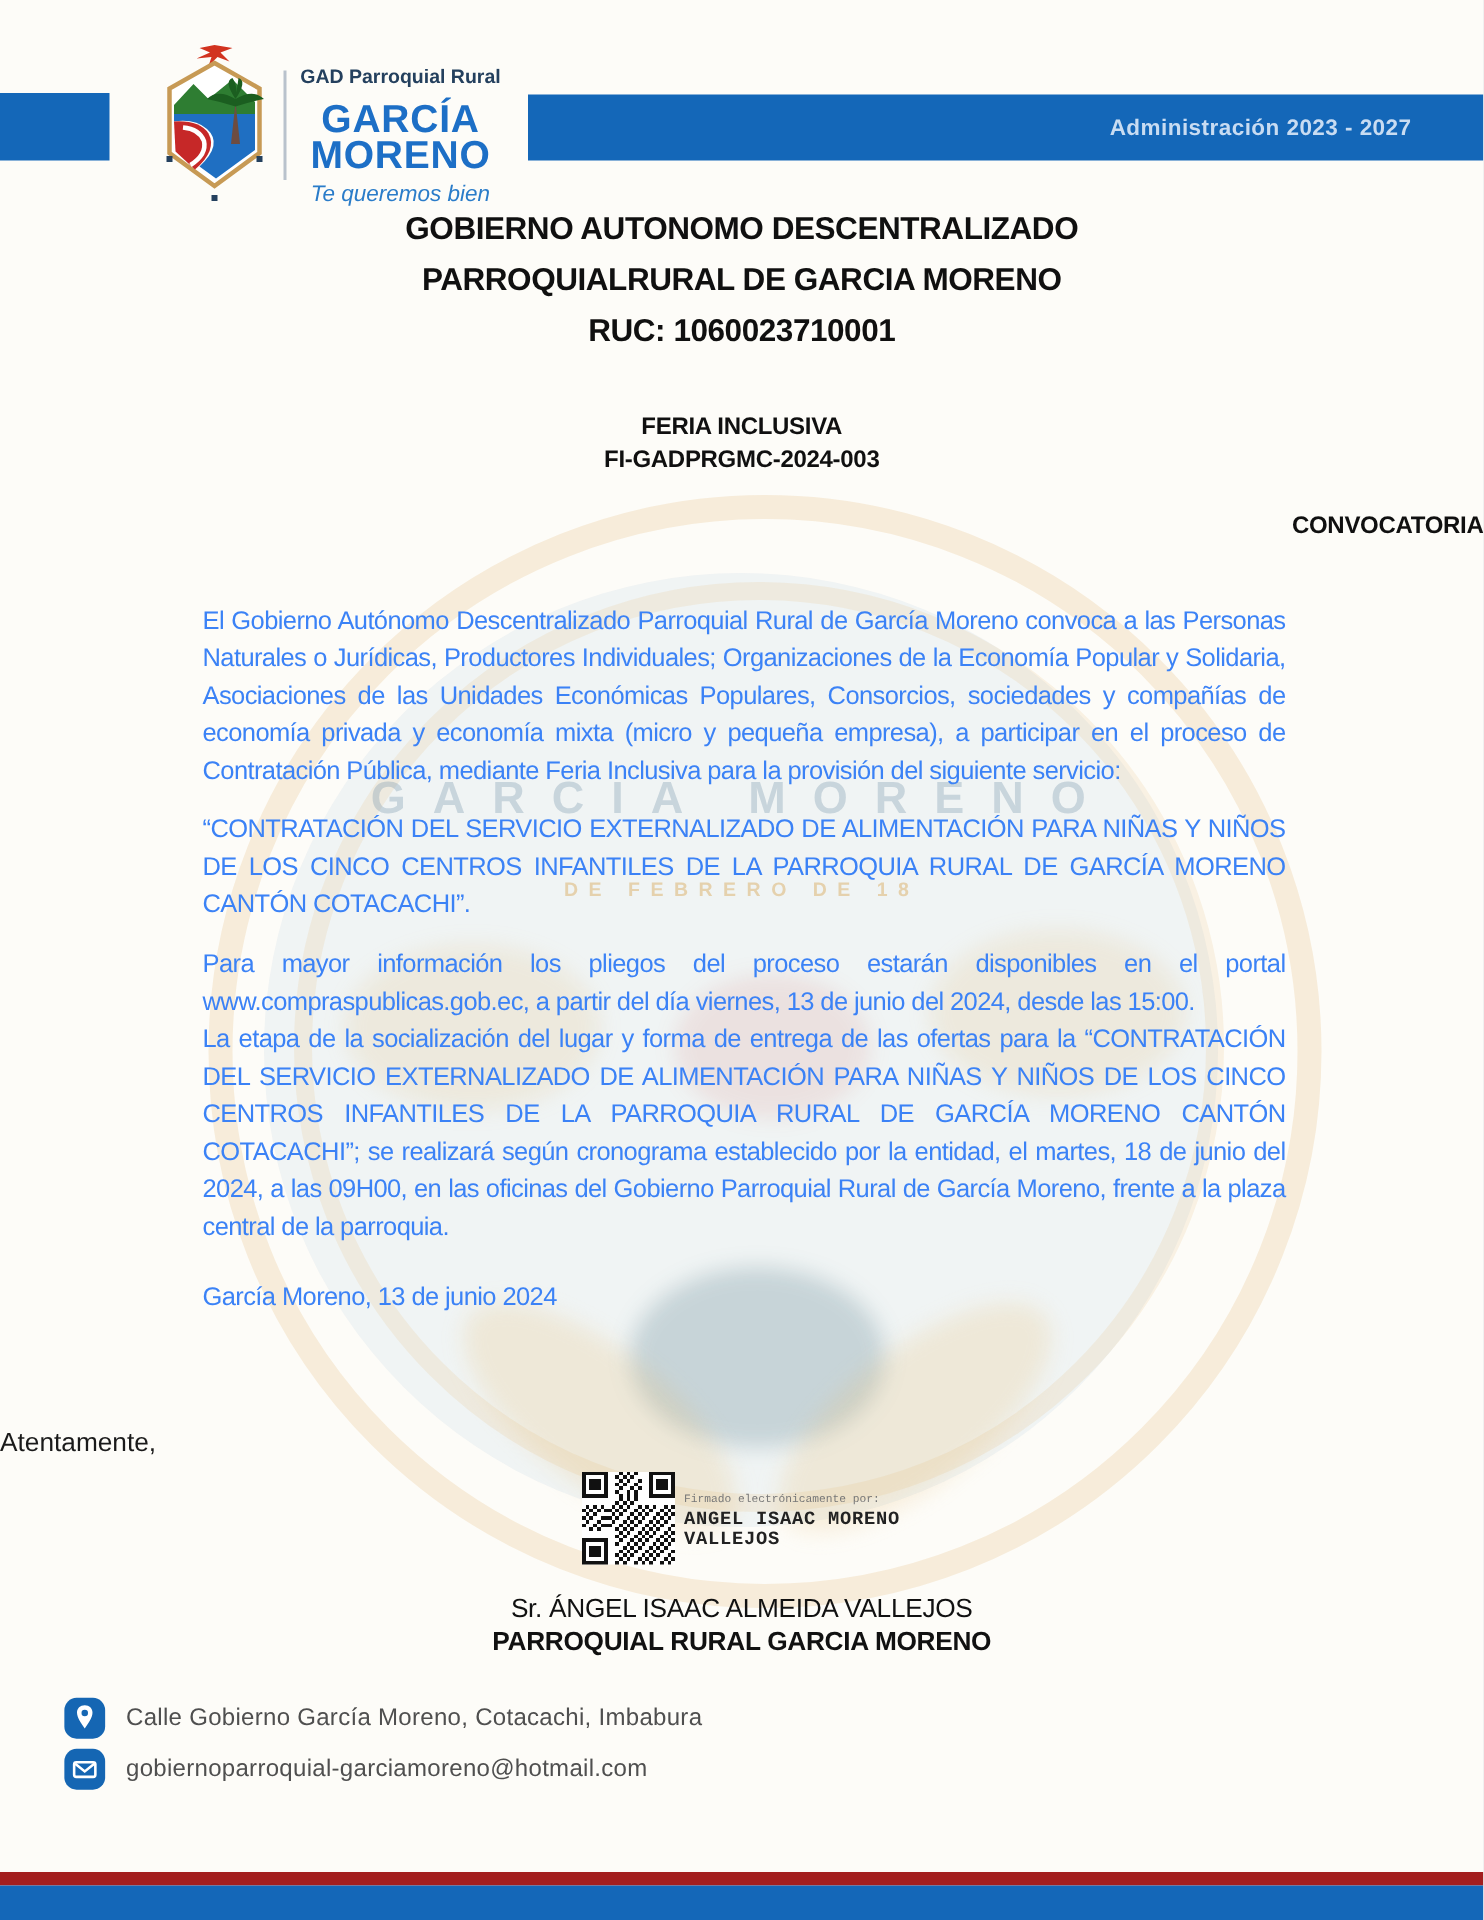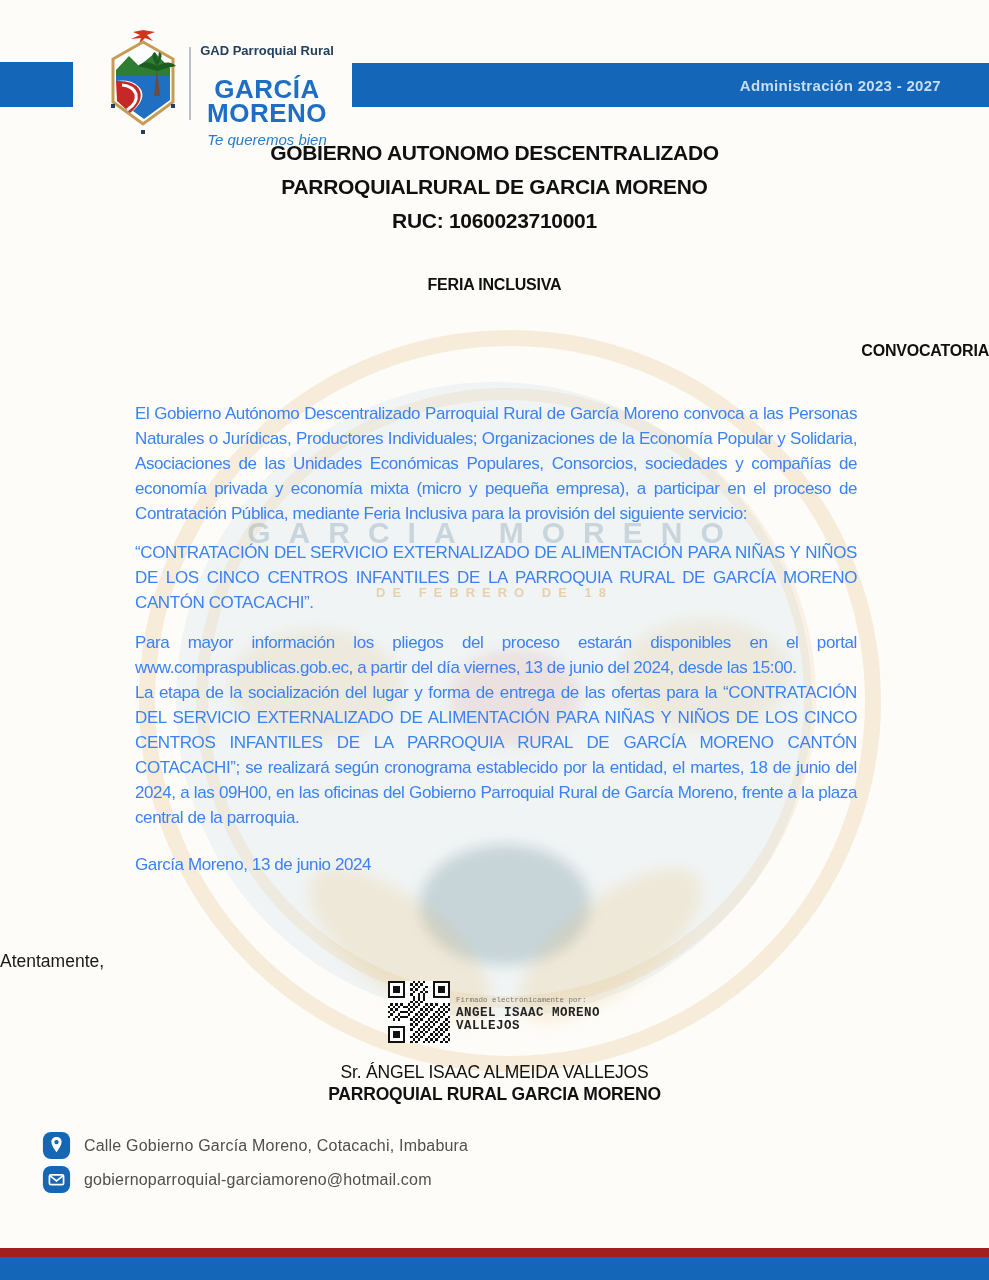--- a/index.html
+++ b/index.html
@@ -26,21 +26,21 @@
     letter-spacing:7px;color:rgba(213,158,68,0.40);}
   
   .band{position:absolute;background:#1467b8;}
   .band-left{left:0;top:62px;width:73px;height:45px;}
   .band-right{left:352px;right:0;top:63px;height:44px;display:flex;align-items:center;justify-content:flex-end;
     padding-right:48px;box-sizing:border-box;}
   .band-right span{color:#c8dcf2;font-size:15px;font-weight:bold;letter-spacing:0.3px;}
   .logo-badge{position:absolute;left:103px;top:26px;width:80px;height:110px;}
   .logo-divider{position:absolute;left:189px;top:47px;width:2px;height:73px;background:#b9c2cc;}
   .logo-text{position:absolute;left:194px;top:44px;width:146px;text-align:center;line-height:1;}
-  .logo-org{font-size:13px;font-weight:bold;color:#24405e;margin-bottom:20px;}
+  .logo-org{font-size:13px;font-weight:bold;color:#24405e;margin-bottom:10px;}
   .logo-name{font-size:26px;font-weight:bold;color:#1d6fc6;letter-spacing:0.5px;line-height:24px;}
   .logo-slogan{font-size:15px;font-style:italic;font-weight:normal;color:#2a7cc9;margin-top:7px;}
   
   .title-block{position:absolute;left:0;top:136px;width:100%;text-align:center;
     font-size:21px;font-weight:bold;line-height:34px;letter-spacing:-0.3px;color:#101010;}
   .process-block{position:absolute;left:0;top:274px;width:100%;text-align:center;
     font-size:16px;font-weight:bold;line-height:22px;letter-spacing:-0.2px;color:#101010;}
   .section-title{position:absolute;left:0;top:342px;width:100%;text-align:right;
     font-size:16px;font-weight:bold;letter-spacing:-0.2px;color:#101010;}
   
@@ -114,20 +114,21 @@
     <div class="logo-slogan">Te queremos bien</div>
   </div>
 
   <div class="title-block">
     <div>GOBIERNO AUTONOMO DESCENTRALIZADO</div>
     <div>PARROQUIALRURAL DE GARCIA MORENO</div>
     <div>RUC: 1060023710001</div>
   </div>
   <div class="process-block">
     <div>FERIA INCLUSIVA</div>
+    <div>FI-GADPRGMC-2024-003</div>
   </div>
   <div class="section-title">CONVOCATORIA</div>
 
   <div class="body-flow">
     <p>El Gobierno Autónomo Descentralizado Parroquial Rural de García Moreno convoca a las Personas Naturales o Jurídicas, Productores Individuales; Organizaciones de la Economía Popular y Solidaria, Asociaciones de las Unidades Económicas Populares, Consorcios, sociedades y compañías de economía privada y economía mixta (micro y pequeña empresa), a participar en el proceso de Contratación Pública, mediante Feria Inclusiva para la provisión del siguiente servicio:</p>
     <p class="q2">“CONTRATACIÓN DEL SERVICIO EXTERNALIZADO DE ALIMENTACIÓN PARA NIÑAS Y NIÑOS DE LOS CINCO CENTROS INFANTILES DE LA PARROQUIA RURAL DE GARCÍA MORENO CANTÓN COTACACHI”.</p>
     <p class="nogap">Para mayor información los pliegos del proceso estarán disponibles en el portal www.compraspublicas.gob.ec, a partir del día viernes, 13 de junio del 2024, desde las 15:00.</p>
     <p>La etapa de la socialización del lugar y forma de entrega de las ofertas para la “CONTRATACIÓN DEL SERVICIO EXTERNALIZADO DE ALIMENTACIÓN PARA NIÑAS Y NIÑOS DE LOS CINCO CENTROS INFANTILES DE LA PARROQUIA RURAL DE GARCÍA MORENO CANTÓN COTACACHI”; se realizará según cronograma establecido por la entidad, el martes, 18 de junio del 2024, a las 09H00, en las oficinas del Gobierno Parroquial Rural de García Moreno, frente a la plaza central de la parroquia.</p>
     <div class="date-line">García Moreno, 13 de junio 2024</div>
   </div>

